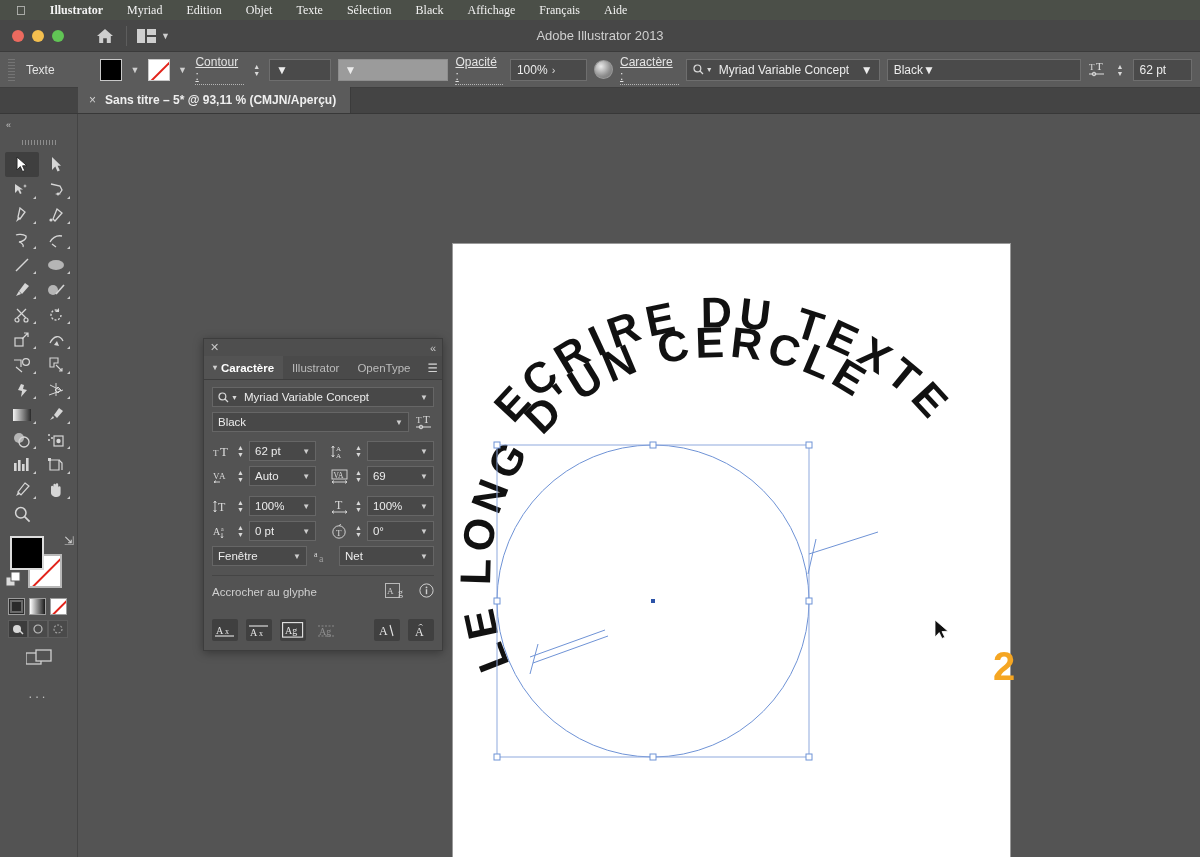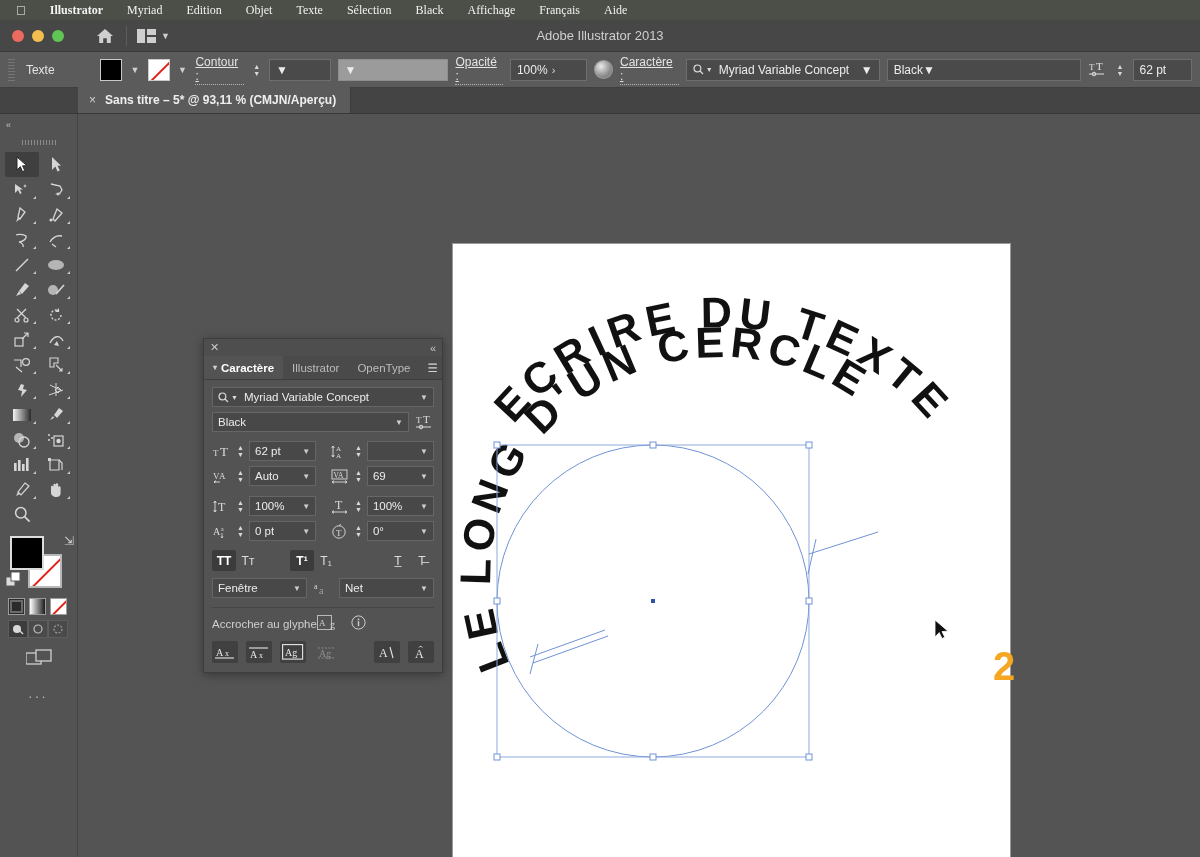--- a/index.html
+++ b/index.html
@@ -150,22 +150,22 @@
   .inp-num{ flex:1; }
   .gapmid{ width:4px; }
   .styrow{ display:flex; align-items:center; margin:9px 0 7px; }
   .sbtn{ width:24px;height:21px; display:flex;align-items:center;justify-content:center;
          color:#dedede; font-size:12px; }
   .sbtn.on{ background:#3b3b3b; border-radius:2px; color:#fff; }
   .langrow{ display:flex; align-items:center; gap:6px; margin-bottom:9px;}
   .inp-lang{ width:96px; }
   .inp-aa{ width:96px; }
   .cp-sep{ height:1px; background:#454545; margin:3px 0 7px; }
-  .glyphrow{ display:flex; align-items:center; 
-             margin-bottom:9px; color:#cfcfcf;}
+  .glyphrow{ display:flex; align-items:center; justify-content:space-between;
+             margin-bottom:19px; color:#cfcfcf;}
   .gbtns{ display:flex; align-items:center; gap:8px; }
   .gb{ width:26px;height:22px; display:flex;align-items:center;justify-content:center;
        background:#404040; border-radius:2px; color:#e6e6e6; }
   .gb.off{ background:transparent; color:#8f8f8f; }
 
   
   .marker2{ position:absolute; left:915px; top:532px; font-size:40px;
             font-weight:bold; color:#f5a623; line-height:1; }
   .arc-text{ position:absolute; left:0; top:0; pointer-events:none; }
 </style>
@@ -716,30 +716,20 @@
               </svg>
           </span>
           <span class="spin">▲<br>▼</span>
           <span class="inp inp-num">
             <span class="v">0°</span>
               <span class="dd">▼</span>
           </span>
         </div>
       </div>
 
-      <div class="styrow">
-        <span class="sbtn on" style="font-weight:bold">TT</span>
-        <span class="sbtn">Tᴛ</span>
-        <span style="width:30px"></span>
-        <span class="sbtn on" style="font-weight:bold">T¹</span>
-        <span class="sbtn">T₁</span>
-        <span style="flex:1"></span>
-        <span class="sbtn">T̲</span>
-        <span class="sbtn">T̶</span>
-      </div>
 
       <div class="langrow">
         <span class="inp inp-lang">
           <span class="v">Fenêtre</span>
             <span class="dd">▼</span>
         </span>
         <span class="ico">
           <svg width="18" height="14" viewBox="0 0 18 14">
               <text x="0" y="8" font-size="8" font-family="Liberation Serif, serif" fill="#dcdcdc">a</text>
               <text x="5" y="13" font-size="10" font-family="Liberation Serif, serif" fill="#9e9e9e">a</text>

